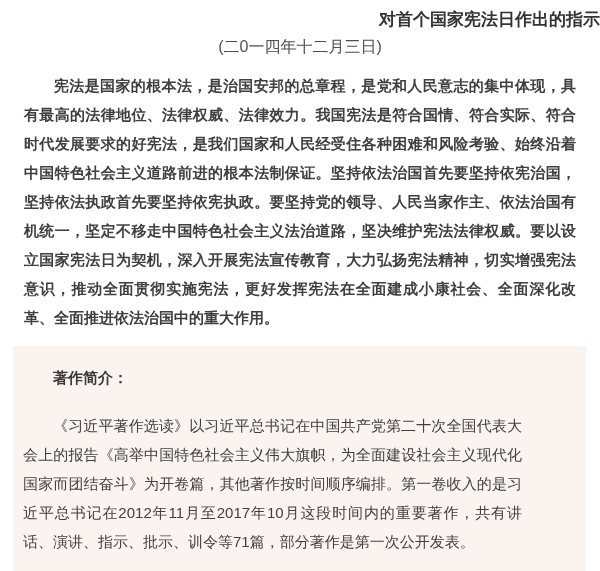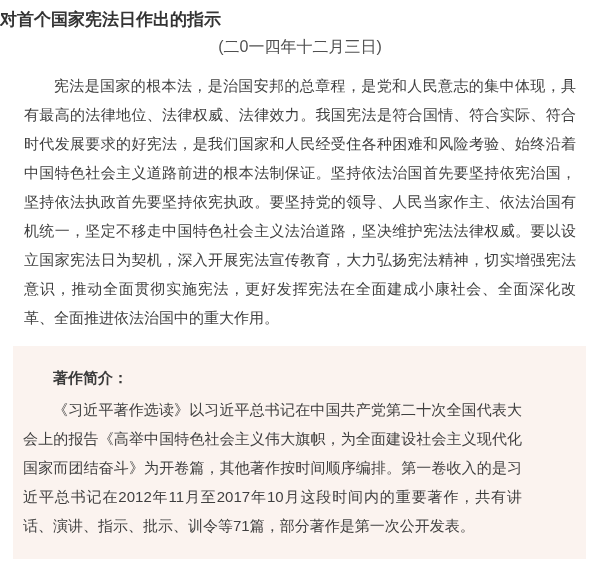--- a/index.html
+++ b/index.html
@@ -10,43 +10,43 @@
   }
   *{box-sizing:border-box;}
   html,body{margin:0;padding:0;}
   body{
     width:600px;height:571px;overflow:hidden;background:#ffffff;
     font-family:"Liberation Sans","DejaVu Sans",sans-serif;
     color:var(--body-text);
   }
   .page{width:600px;height:571px;position:relative;}
   .article-title{
-    margin:9px 0 0;text-align:left;
+    margin:9px 0 0;text-align:right;
     font-size:17px;font-weight:bold;color:#333333;line-height:22px;
   }
   .article-date{
     margin-top:7px;text-align:center;
     font-size:16px;color:#4f4f4f;line-height:18px;
   }
   .body-para{
     margin:15px 24px 8px;
     font-size:15px;line-height:29px;
-    text-align:justify;text-indent:2em;color:var(--body-text);
+    text-align:justify;text-indent:2em;color:var(--body-text);font-weight:bold;
   }
   .intro-box{
     margin:14px 14px 0 13px;
     background:var(--box-bg);
     padding:17px 64px 19px 10px;
   }
   .box-heading{
     margin:0;font-size:15px;font-weight:bold;color:#3a3a3a;
     line-height:29px;text-indent:2em;
   }
   .box-para{
-    margin:3px 0 0;font-size:15px;line-height:29px;
+    margin:19px 0 0;font-size:15px;line-height:29px;
     text-align:justify;text-indent:2em;color:var(--body-text);
   }
 </style>
 </head>
 <body>
 
 <div class="page">
 
   <h1 class="article-title">对首个国家宪法日作出的指示</h1>
 

